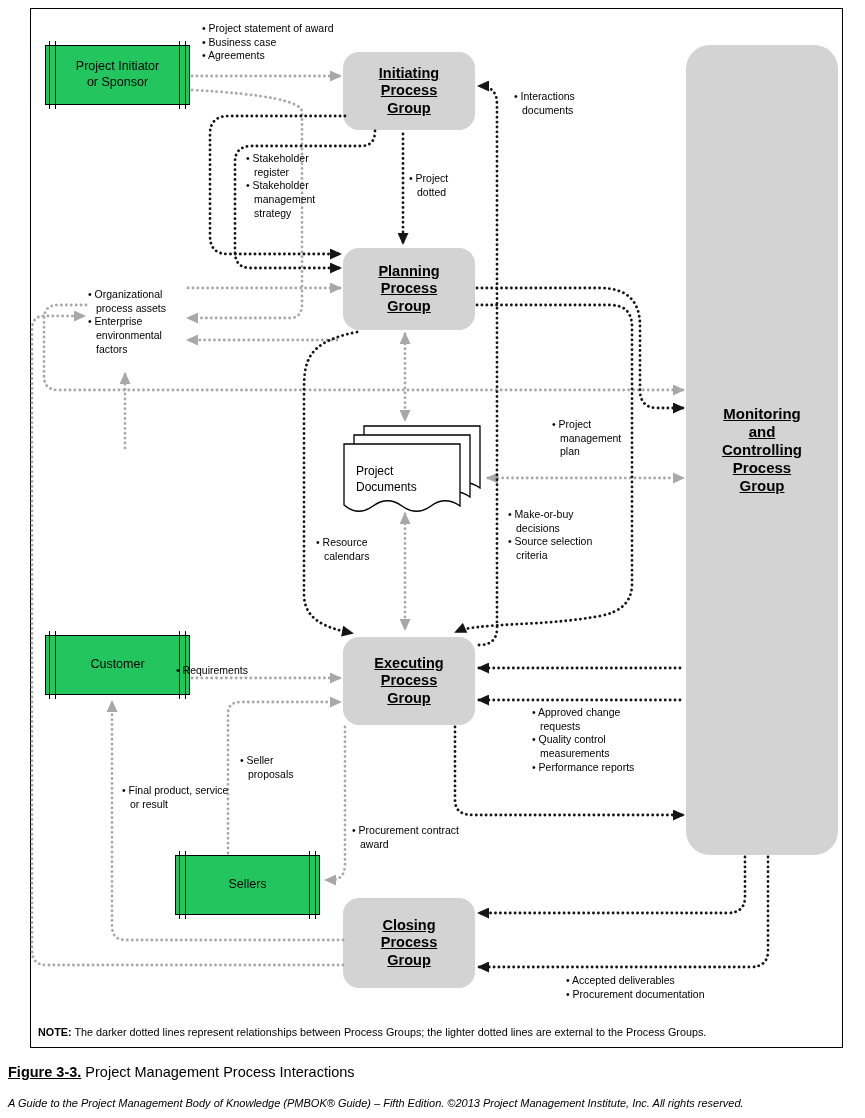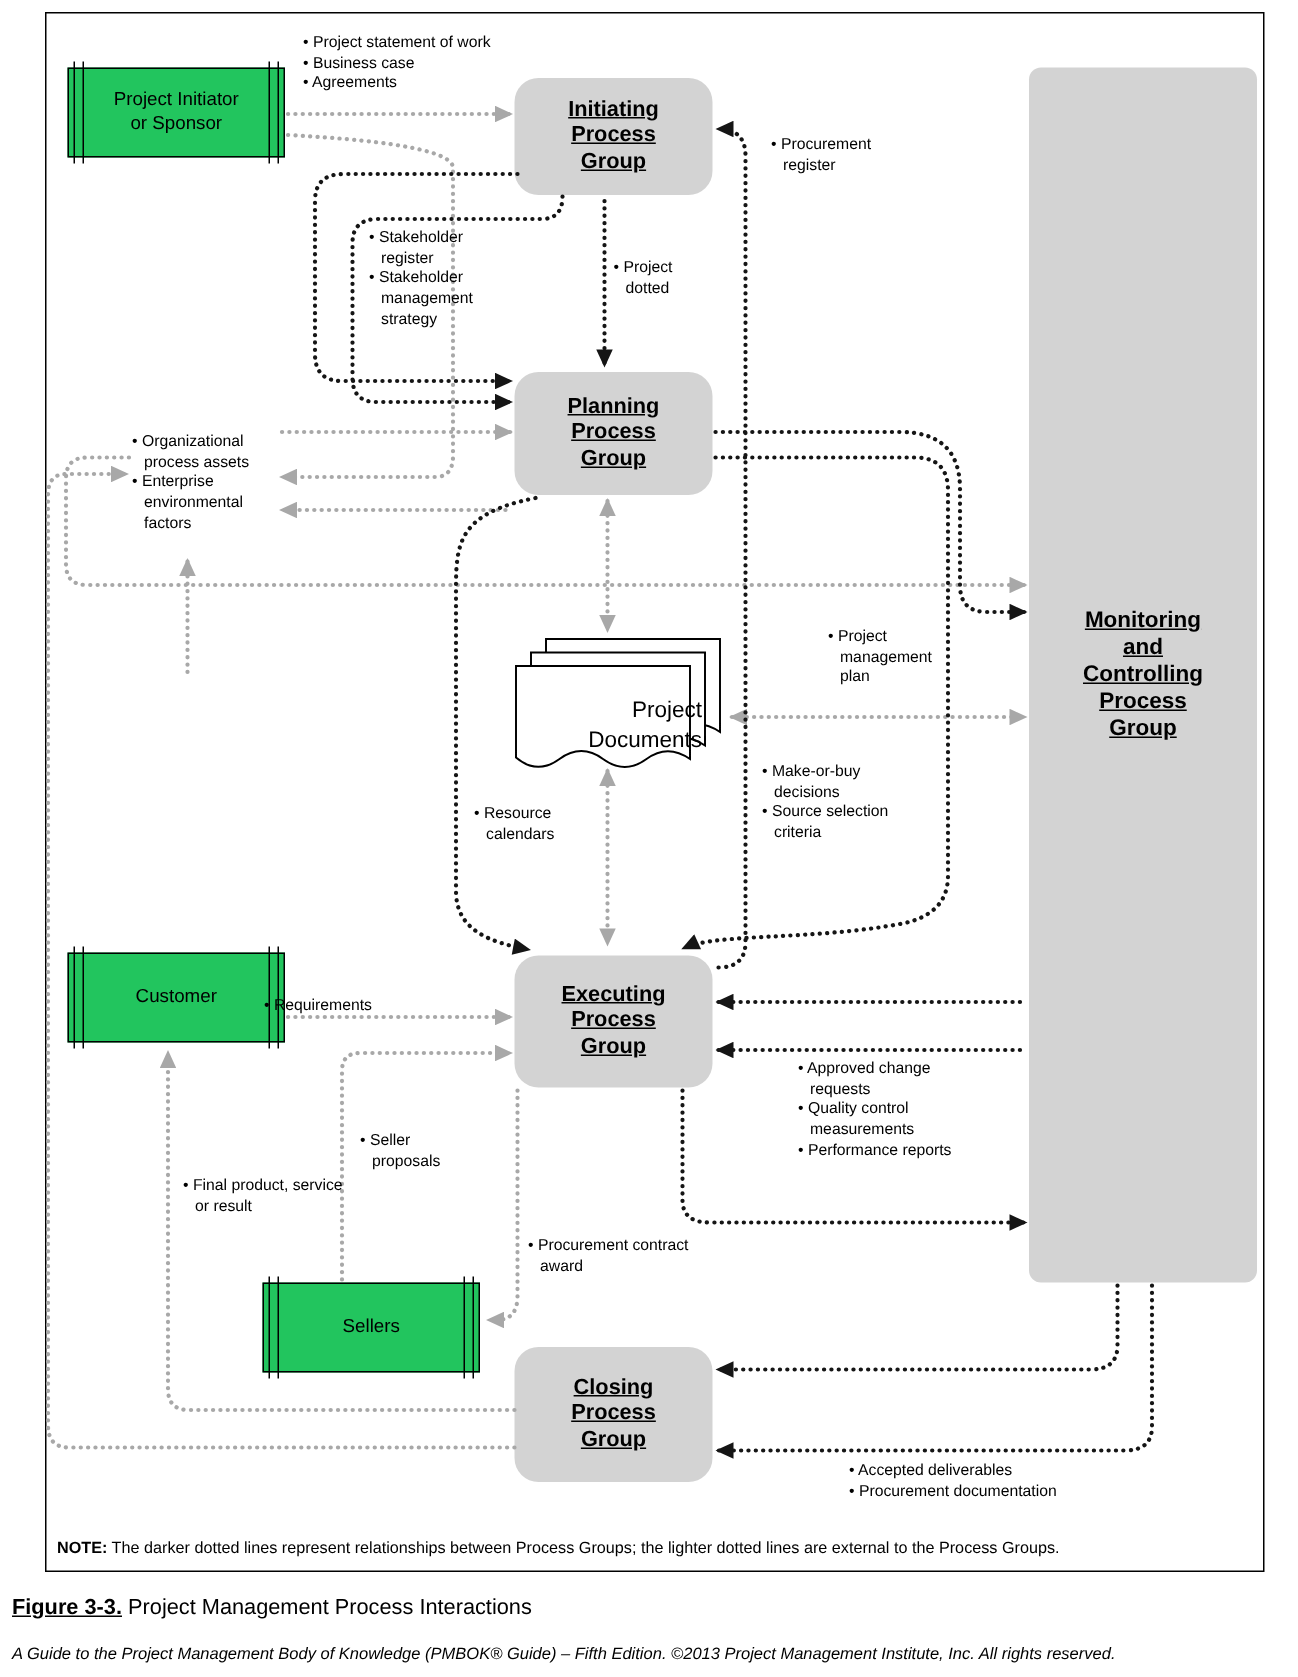--- a/index.html
+++ b/index.html
@@ -1,30 +1,30 @@
 <!DOCTYPE html>
 <html><head>
 <meta charset="utf-8">
 <style>
   * { margin:0; padding:0; box-sizing:border-box; }
   body { font-family:"Liberation Sans", sans-serif; background:#fff; }
   .page { position:relative; width:865px; height:1118px; background:#fff; color:#000; overflow:hidden; }
   .frame { position:absolute; left:30px; top:8px; width:813px; height:1040px; border:1px solid #000; z-index:1; }
   .pg { position:absolute; background:#d3d3d3; border-radius:16px; display:flex; align-items:center; justify-content:center;
         text-align:center; font-weight:bold; font-size:14.5px; line-height:1.2; white-space:pre-line; z-index:2;text-decoration:underline; }
-  .pg.big { border-radius:8px; }
+  .pg.big { border-radius:24px; }
   .entity { position:absolute; background:#22c55e; border:1.5px solid #000; display:flex; align-items:center; justify-content:center;
         text-align:center; font-size:12.5px; line-height:1.25; white-space:pre-line; z-index:2; }
   .entity .bar { position:absolute; top:-5px; bottom:-5px; width:7px; border-left:1.5px solid #000; border-right:1.5px solid #000; }
   .bar-l { left:3px; } .bar-r { right:3px; }
   .lines { position:absolute; left:0; top:0; z-index:3; }
   .lbl { position:absolute; font-size:10.5px; line-height:1.3; z-index:4; }
   .lbl > div { padding-left:8px; text-indent:-8px; }
   .docs { position:absolute; left:336px; top:424px; width:150px; height:106px; z-index:2; }
-  .docs-label { position:absolute; left:20px; top:40px; width:112px; text-align:right; font-size:15px; line-height:1.3; white-space:pre-line; }
+  .docs-label { position:absolute; left:20px; top:40px; width:112px; text-align:left; font-size:12px; line-height:1.3; white-space:pre-line; }
   .note { position:absolute; left:38px; top:1026px; width:792px; font-size:10.8px; z-index:4; }
   .caption { position:absolute; left:8px; top:1064px; font-size:14.5px; z-index:4; }
   .caption .b { font-weight:bold;text-decoration:underline; }
   .credit { position:absolute; left:8px; top:1097px; width:852px; font-size:11px; font-style:italic; z-index:4; }
 </style>
 </head>
 <body>
 
 <div class="page">
 
@@ -114,26 +114,26 @@
         <path d="M28,2 h116 v62 c-10,-7 -19.6,-7 -29,0 c-9.6,7 -19.3,7 -29,0 c-9.6,-7 -19.3,-7 -29,0 c-9.6,7 -19.6,7 -29,-1 z"></path>
         <path d="M18,11 h116 v62 c-10,-7 -19.6,-7 -29,0 c-9.6,7 -19.3,7 -29,0 c-9.6,-7 -19.3,-7 -29,0 c-9.6,7 -19.6,7 -29,-1 z"></path>
         <path d="M8,20 h116 v62 c-10,-7 -19.6,-7 -29,0 c-9.6,7 -19.3,7 -29,0 c-9.6,-7 -19.3,-7 -29,0 c-9.6,7 -19.6,7 -29,-1 z"></path>
       </g>
     </svg>
     <div class="docs-label">Project
 Documents</div>
   </div>
 
   <div class="lbl" style="left:202px;top:22px;width:165px">
-    <div>• Project statement of work</div>
+    <div>• Project statement of award</div>
     <div>• Business case</div>
     <div>• Agreements</div>
   </div>
   <div class="lbl" style="left:514px;top:90px;width:88px">
-    <div>• Procurement register</div>
+    <div>• Interactions documents</div>
   </div>
   <div class="lbl" style="left:409px;top:172px;width:70px">
     <div>• Project dotted</div>
   </div>
   <div class="lbl" style="left:246px;top:152px;width:92px">
     <div>• Stakeholder register</div>
     <div>• Stakeholder management strategy</div>
   </div>
   <div class="lbl" style="left:88px;top:288px;width:100px">
     <div>• Organizational process assets</div>

